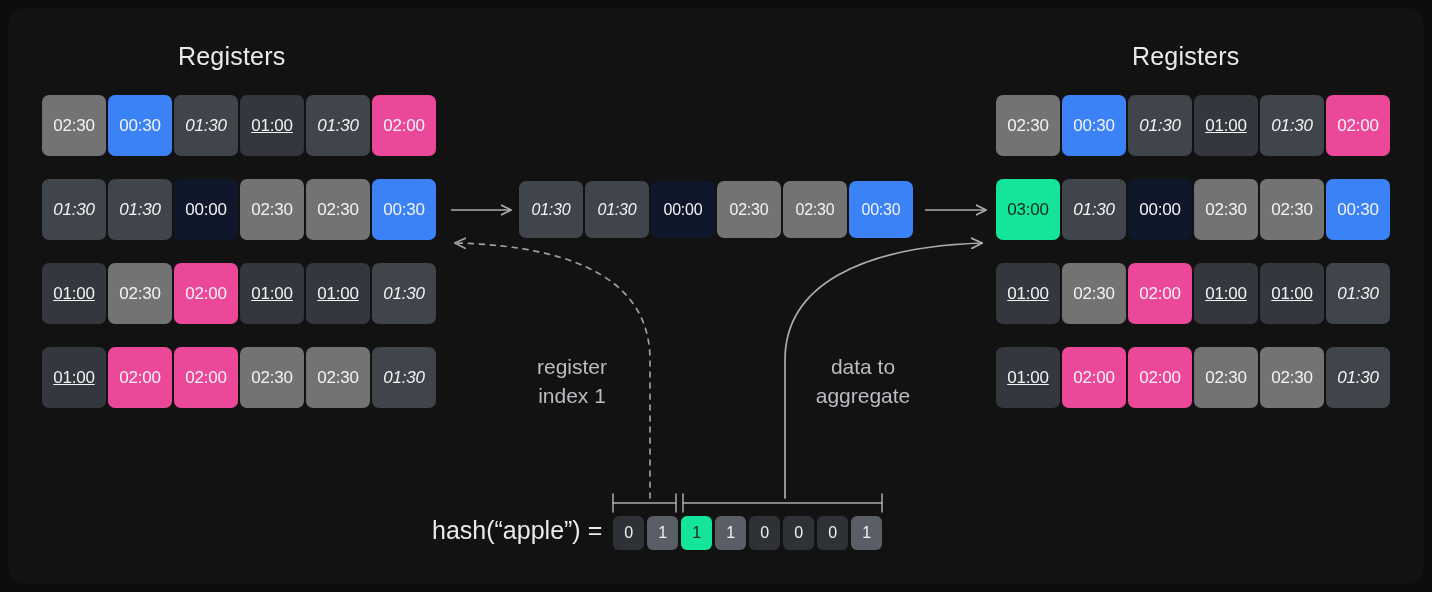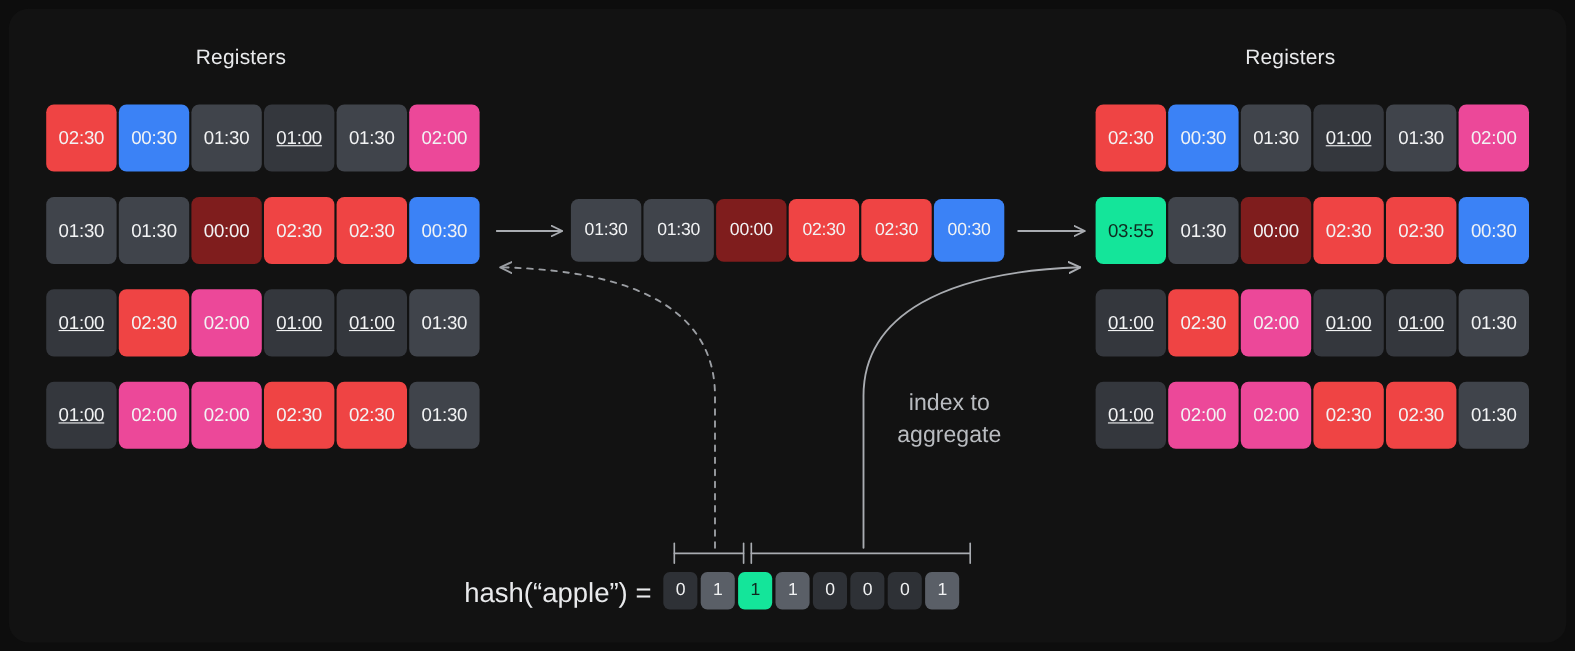--- a/index.html
+++ b/index.html
@@ -27,21 +27,21 @@
     top: 8px;
     width: 1416px;
     height: 576px;
     background: #121212;
     border-radius: 18px;
   }
 
   
   .grid-title {
     position: absolute;
-    font-size: 19px;
+    font-size: 25px;
     color: #e9eaec;
     letter-spacing: 0.2px;
     white-space: nowrap;
   }
 
   .reg-grid {
     position: absolute;
     display: grid;
     grid-template-columns: repeat(6, 64px);
     grid-auto-rows: 61px;
@@ -54,47 +54,47 @@
     display: flex;
     align-items: center;
     justify-content: center;
     font-size: 17px;
     color: #f2f3f4;
     letter-spacing: -0.2px;
     user-select: none;
   }
 
   
-  .v0000 { background: #7f1d1d; }
+  .v0000 { background: #0f172a; }
   .v0030 { background: #3b82f6; }
   .v0100 { background: #34373d; text-decoration: underline; }
-  .v0130 { background: #40444b; }
+  .v0130 { background: #40444b; font-style: italic; }
   .v0200 { background: #ec4899; }
-  .v0230 { background: #ef4444; }
+  .v0230 { background: #737373; }
   .v0300 { background: #14e59a; color: #0f2a20; }
 
   
   #mid-row {
     position: absolute;
     left: 519px;
     top: 181px;
     display: grid;
     grid-template-columns: repeat(6, 64px);
     grid-auto-rows: 57px;
     column-gap: 2px;
   }
   #mid-row .cell { font-size: 16px; }
 
   
   #hash-row {
     position: absolute;
-    left: 422px;
+    left: 432px;
     top: 516px;
     display: flex;
-    align-items: flex-end;
+    align-items: flex-start;
     height: 38px;
   }
   #hash-label {
     font-size: 25px;
     color: #e9eaec;
     white-space: nowrap;
     margin-right: 11px;
   }
   #bits {
     display: flex;
@@ -180,41 +180,43 @@
     </div>
 
   <div class="grid-title" style="left:1132px; top:42px;">Registers</div>
   <div class="reg-grid" id="right-grid" style="left:996px; top:95px;">
       <div class="cell v0230">02:30</div>
       <div class="cell v0030">00:30</div>
       <div class="cell v0130">01:30</div>
       <div class="cell v0100">01:00</div>
       <div class="cell v0130">01:30</div>
       <div class="cell v0200">02:00</div>
-      <div class="cell v0300">03:55</div>
+      <div class="cell v0300">03:00</div>
       <div class="cell v0130">01:30</div>
       <div class="cell v0000">00:00</div>
       <div class="cell v0230">02:30</div>
       <div class="cell v0230">02:30</div>
       <div class="cell v0030">00:30</div>
       <div class="cell v0100">01:00</div>
       <div class="cell v0230">02:30</div>
       <div class="cell v0200">02:00</div>
       <div class="cell v0100">01:00</div>
       <div class="cell v0100">01:00</div>
       <div class="cell v0130">01:30</div>
       <div class="cell v0100">01:00</div>
       <div class="cell v0200">02:00</div>
       <div class="cell v0200">02:00</div>
       <div class="cell v0230">02:30</div>
       <div class="cell v0230">02:30</div>
       <div class="cell v0130">01:30</div>
     </div>
 
-  <div class="anno" id="anno-data">index to
+  <div class="anno" id="anno-index">register
+index 1</div>
+  <div class="anno" id="anno-data">data to
 aggregate</div>
 
   <div id="hash-row">
     <div id="hash-label">hash(“apple”) =</div>
     <div id="bits">
         <div class="bit b0">0</div>
         <div class="bit b1">1</div>
         <div class="bit hl">1</div>
         <div class="bit b1">1</div>
         <div class="bit b0">0</div>

